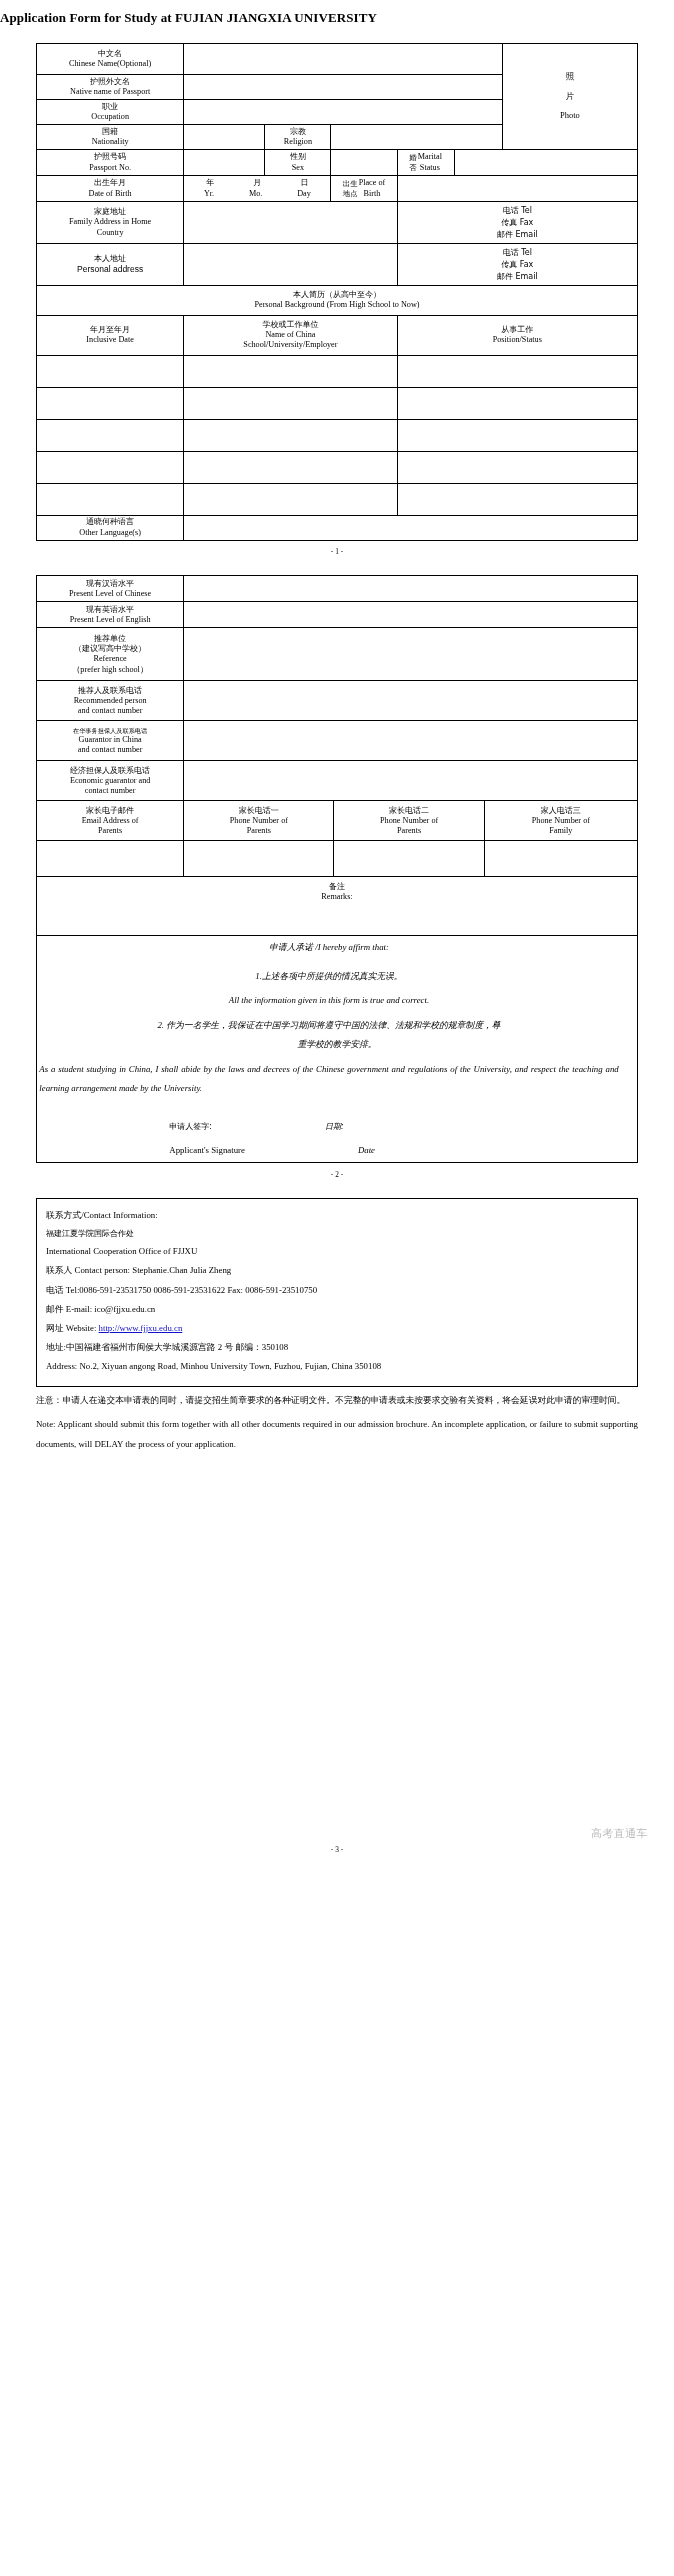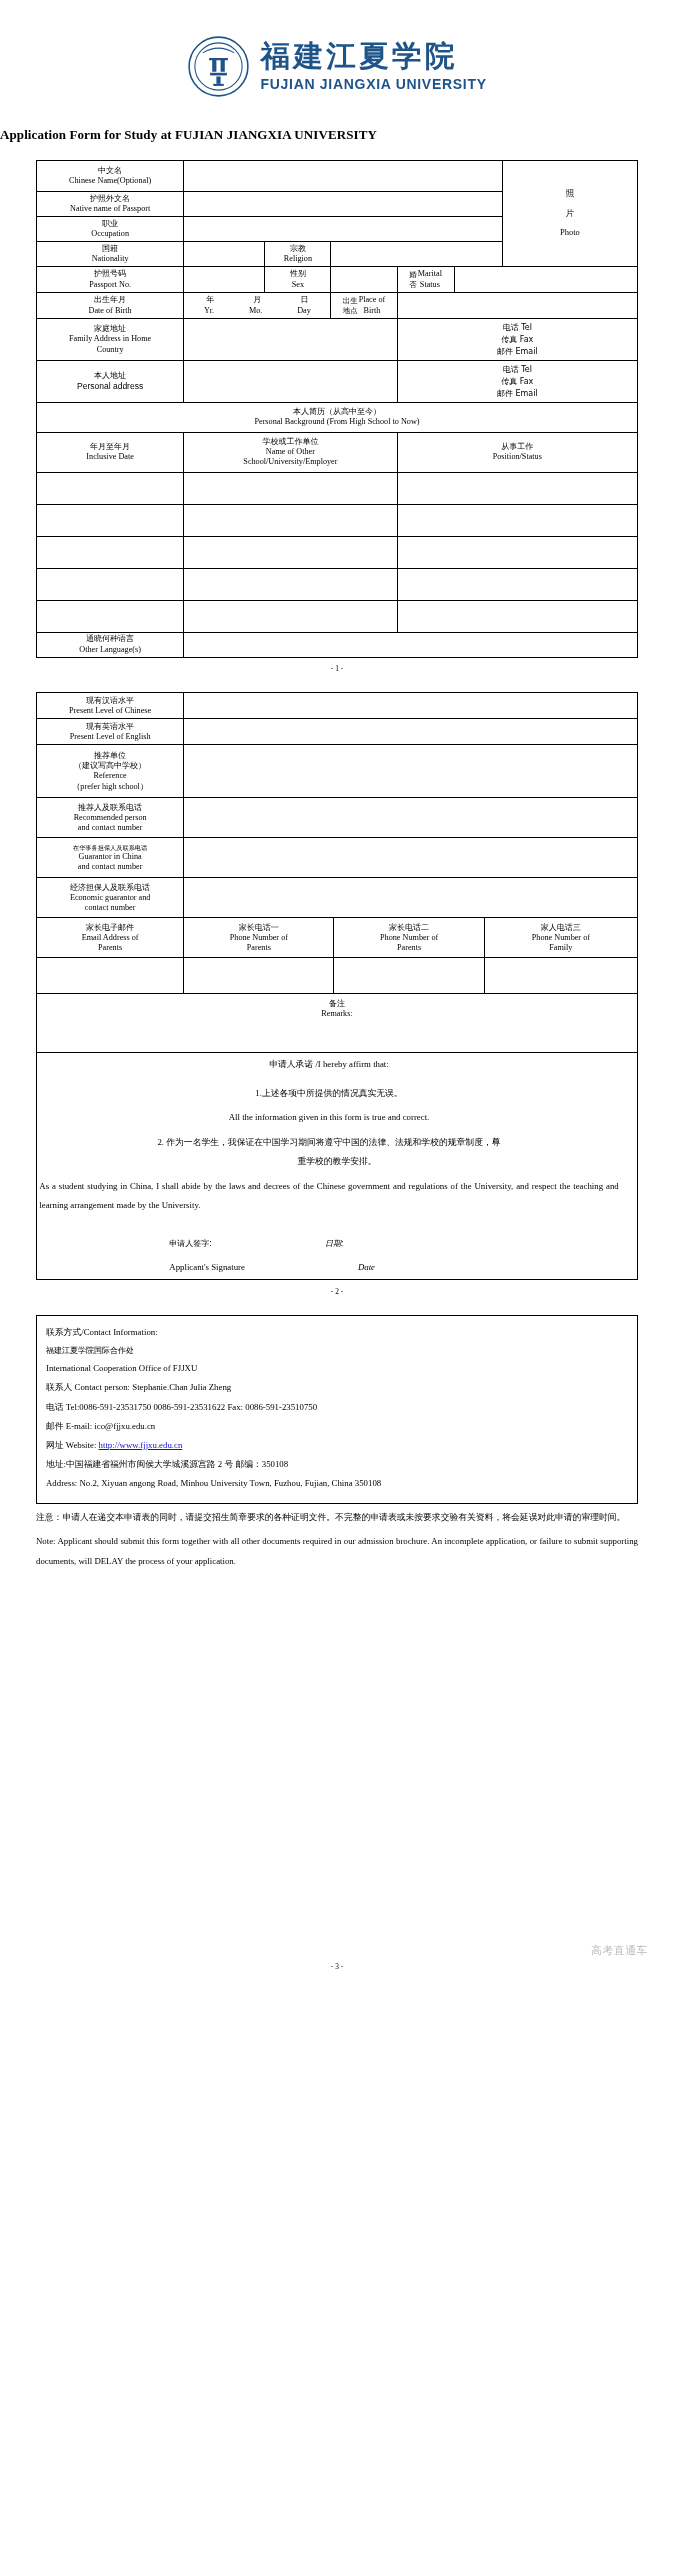--- a/index.html
+++ b/index.html
@@ -59,21 +59,21 @@
   .dob-seg span{ display:block; }
   .marital{ display:flex; align-items:center; justify-content:center; gap:1.1px; }
   .marital .stack{ display:flex; flex-direction:column; font-family:"DejaVu Sans",sans-serif; font-size:7.4px; line-height:1.25;}
   .marital .en2{ display:flex; flex-direction:column; line-height:1.25; }
   .contact-lines{ text-align:left; padding-left:4px; line-height:1.5; font-size:8px;}
   .contact-lines span{ display:block; }
   .center-head{ text-align:center; }
 
   
   td.decl{ text-align:left; padding:5.7px 8px 9px 8px; font-size:8.8px; line-height:2.25; }
-  td.decl p{ margin:0 16px 0 0; }
+  td.decl p{ margin:0 16px 0 0;font-style:italic; }
   td.decl p.indent2{ padding-left:16px; }
   .sig-row{ display:flex; padding-top:19px; }
   .sig-a{ margin-left:130px; }
   .sig-b{ margin-left:113px;font-style:italic; }
   .sig-line2{ display:flex; padding-top:4.5px; }
 
   
   .pagenum{ text-align:center; font-size:7.4px; padding:6.8px 0 19px 0; }
 
   
@@ -92,37 +92,20 @@
     font-family:"DejaVu Sans","Liberation Sans",sans-serif;
     font-size:10.8px; color:#b9b9b9; letter-spacing:0.6px;
   }
   .pagenum3{ text-align:center; font-size:7.4px; }
 </style>
 </head>
 <body>
 
 <div class="page">
 
-  <div class="logo-header">
-    <div class="crest">
-      <svg viewBox="0 0 120 120" width="63" height="63" aria-hidden="true">
-        <circle cx="60" cy="60" r="56" fill="none" stroke="#1e5489" stroke-width="3"></circle>
-        <circle cx="60" cy="60" r="45" fill="none" stroke="#1e5489" stroke-width="2"></circle>
-        <path d="M42 44 h36 v4 h-6 v22 h-8 V48 h-8 v22 h-8 V48 h-6 z" fill="#1e5489"></path>
-        <rect x="44" y="72" width="32" height="5" fill="#1e5489"></rect>
-        <rect x="56" y="79" width="8" height="14" fill="#1e5489"></rect>
-        <rect x="50" y="93" width="20" height="4" fill="#1e5489"></rect>
-        <path d="M30 34 q30 -18 60 0" fill="none" stroke="#1e5489" stroke-width="2"></path>
-      </svg>
-    </div>
-    <div class="wordmark">
-      <div class="wordmark-cn">福建江夏学院</div>
-      <div class="wordmark-en">FUJIAN JIANGXIA UNIVERSITY</div>
-    </div>
-  </div>
 
   <div class="doc-title">Application Form for Study at FUJIAN JIANGXIA UNIVERSITY</div>
 
   <div class="form-wrap">
   <table class="form">
     <colgroup>
       <col style="width:24.5%">
           <col style="width:13.5%">
           <col style="width:11%">
       <col style="width:11%">
@@ -256,21 +239,21 @@
           <span class="en">Personal Background (From High School to Now)</span>
         </td>
       </tr>
       <tr>
         <td class="lab" style="height:40px">
           <span class="cn">年月至年月</span>
           <span class="en">Inclusive Date</span>
         </td>
         <td class="lab" colspan="3">
           <span class="cn">学校或工作单位</span>
-          <span class="en">Name of Other</span>
+          <span class="en">Name of China</span>
           <span class="en">School/University/Employer</span>
         </td>
         <td class="lab" colspan="3">
           <span class="cn">从事工作</span>
           <span class="en">Position/Status</span>
         </td>
       </tr>
       <tr>
         <td class="blank" style="height:32px"></td>
         <td class="blank" colspan="3"></td>

